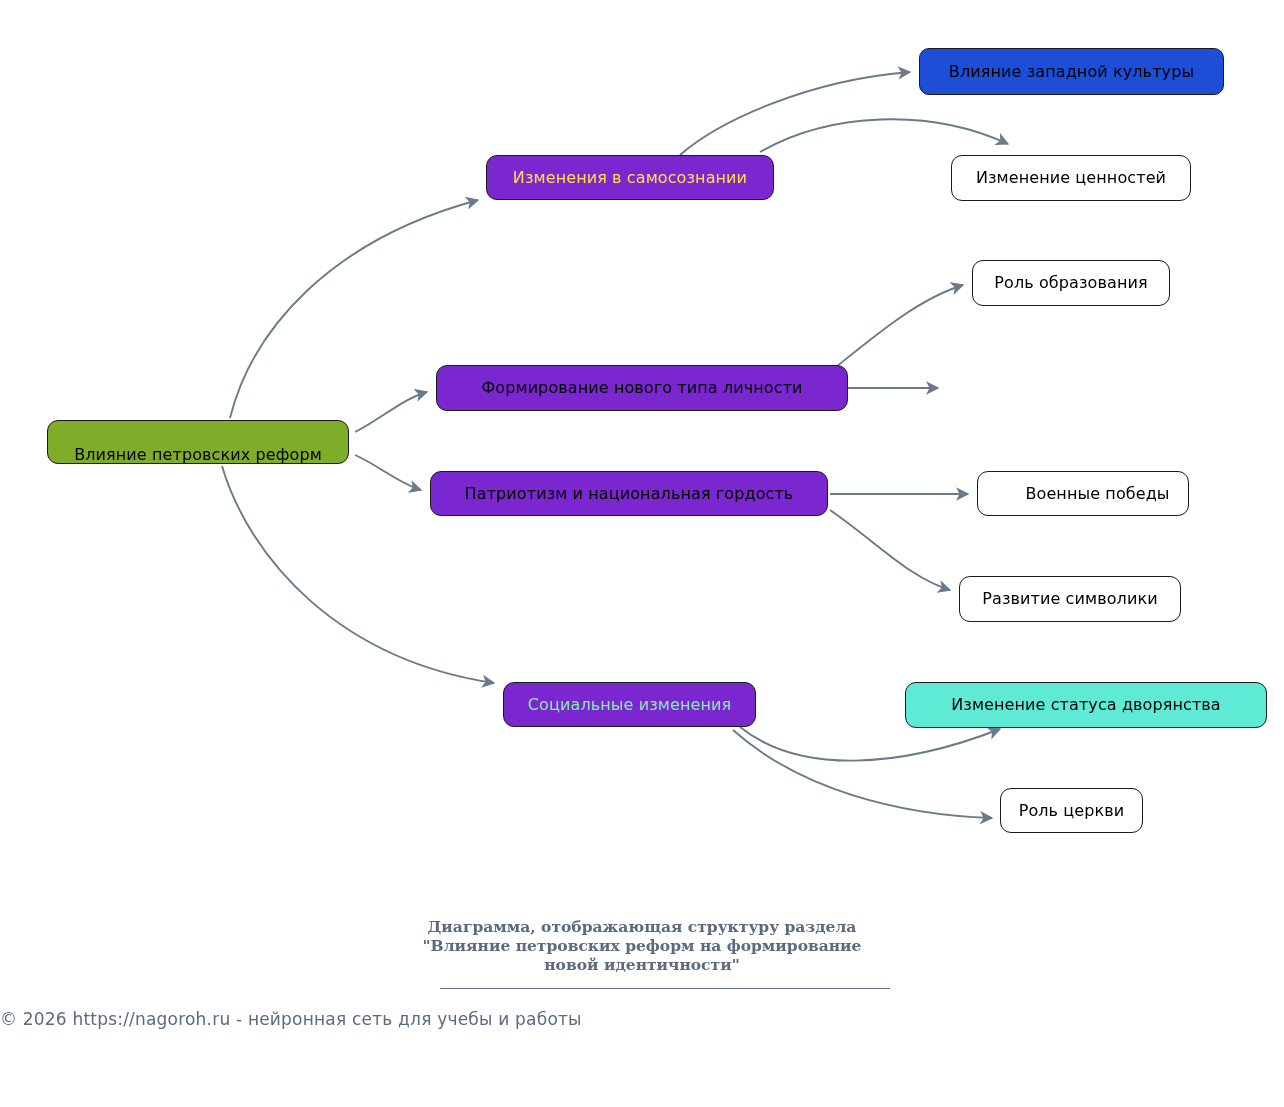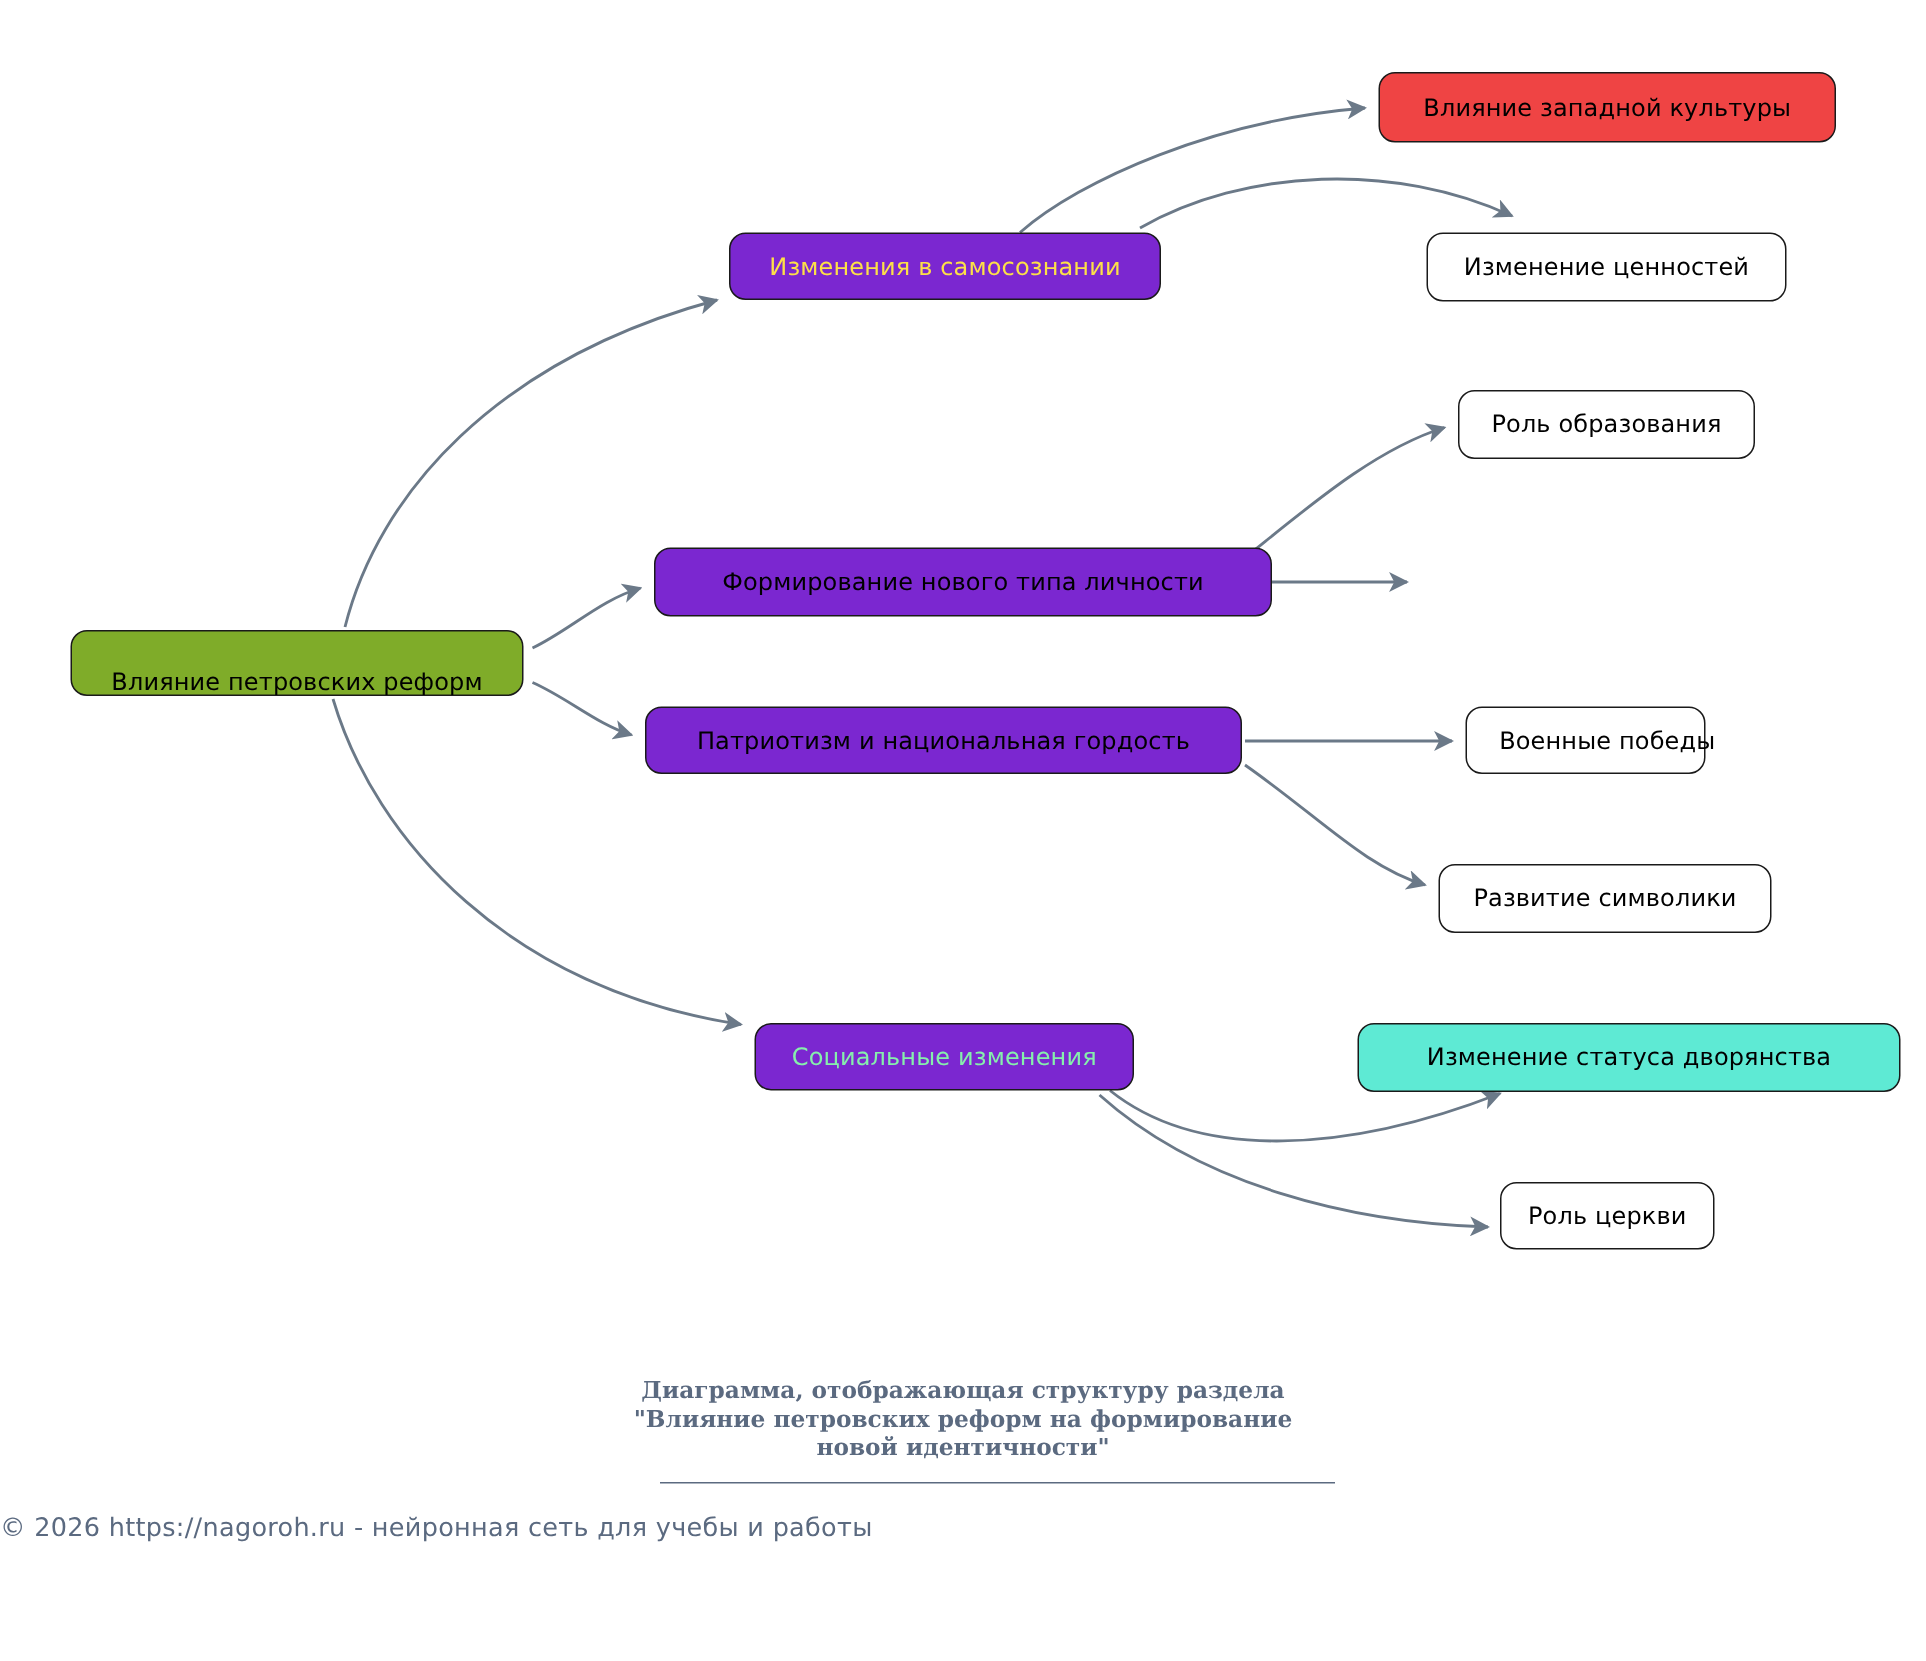--- a/index.html
+++ b/index.html
@@ -146,42 +146,42 @@
   </svg>
 
   <div class="node root" style="left: 47px; top: 420px; width: 302px; height: 44px; background: rgb(127, 172, 41); color: rgb(0, 0, 0); align-items: flex-end;">
     <span class="node-label">Влияние петровских реформ</span>
   </div>
 
   <div class="node branch" style="left: 486px; top: 155px; width: 288px; height: 45px; background: rgb(123, 39, 208); color: #fde047;">
     <span class="node-label">Изменения в самосознании</span>
   </div>
 
-  <div class="node leaf" style="left: 919px; top: 48px; width: 305px; height: 47px; background: #ef4444; color: rgb(0, 0, 0);">
+  <div class="node leaf" style="left: 919px; top: 48px; width: 305px; height: 47px; background: #1d4ed8; color: rgb(0, 0, 0); border-radius: 10px;">
     <span class="node-label">Влияние западной культуры</span>
   </div>
 
   <div class="node leaf" style="left: 951px; top: 155px; width: 240px; height: 46px; background: rgb(255, 255, 255); color: rgb(0, 0, 0);">
     <span class="node-label">Изменение ценностей</span>
   </div>
 
   <div class="node branch" style="left: 436px; top: 365px; width: 412px; height: 46px; background: rgb(123, 39, 208); color: rgb(0, 0, 0);">
     <span class="node-label">Формирование нового типа личности</span>
   </div>
 
   <div class="node leaf" style="left: 972px; top: 260px; width: 198px; height: 46px; background: rgb(255, 255, 255); color: rgb(0, 0, 0);">
     <span class="node-label">Роль образования</span>
   </div>
 
 
   <div class="node branch" style="left: 430px; top: 471px; width: 398px; height: 45px; background: rgb(123, 39, 208); color: rgb(0, 0, 0);">
     <span class="node-label">Патриотизм и национальная гордость</span>
   </div>
 
-  <div class="node leaf" style="left: 977px; top: 471px; width: 160px; height: 45px; background: rgb(255, 255, 255); color: rgb(0, 0, 0); padding-left: 29px;">
+  <div class="node leaf" style="left: 977px; top: 471px; width: 212px; height: 45px; background: rgb(255, 255, 255); color: rgb(0, 0, 0); padding-left: 29px;">
     <span class="node-label">Военные победы</span>
   </div>
 
   <div class="node leaf" style="left: 959px; top: 576px; width: 222px; height: 46px; background: rgb(255, 255, 255); color: rgb(0, 0, 0);">
     <span class="node-label">Развитие символики</span>
   </div>
 
   <div class="node branch" style="left: 503px; top: 682px; width: 253px; height: 45px; background: rgb(123, 39, 208); color: #86efac;">
     <span class="node-label">Социальные изменения</span>
   </div>

